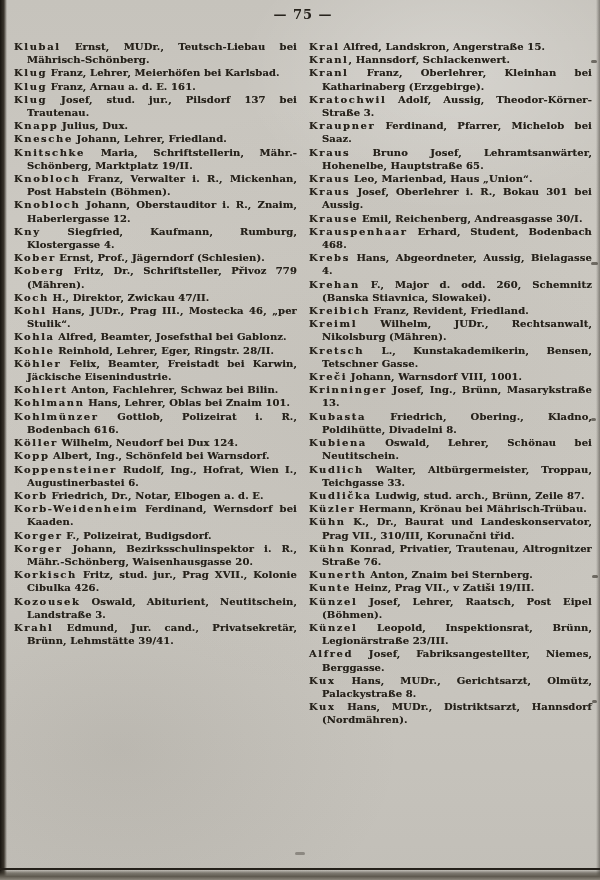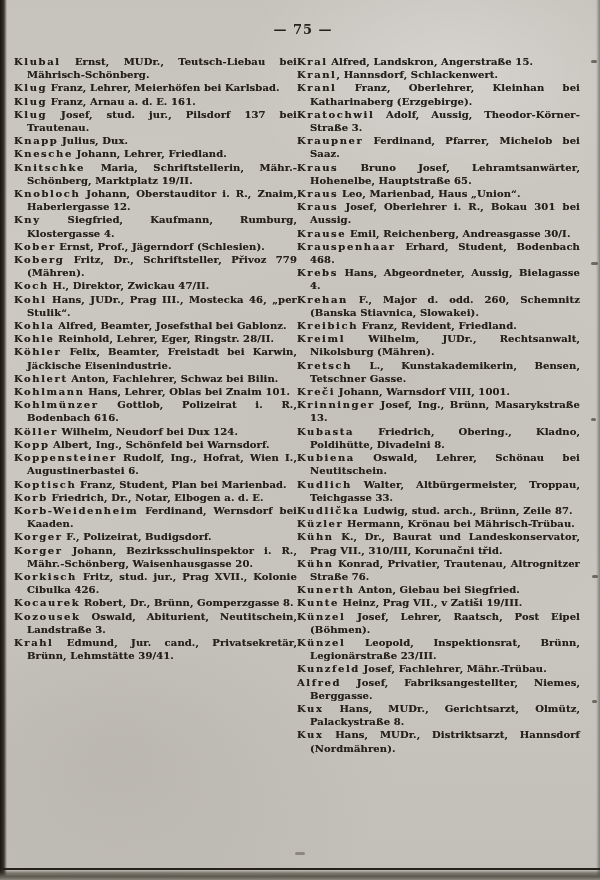--- a/index.html
+++ b/index.html
@@ -30,32 +30,32 @@
     background: linear-gradient(270deg, rgba(40,36,30,0.45), rgba(40,36,30,0) 100%);
   }
   .smudge { position: absolute; background: #3c372f; border-radius: 2px; opacity: 0.65; }
   .s1 { right: 3px; top: 60px;  width: 6px; height: 3px; }
   .s2 { right: 2px; top: 262px; width: 7px; height: 3px; }
   .s3 { right: 4px; top: 418px; width: 5px; height: 3px; }
   .s4 { right: 2px; top: 575px; width: 6px; height: 3px; }
   .s5 { right: 3px; top: 700px; width: 5px; height: 3px; }
   .s6 { left: 295px; top: 852px; width: 10px; height: 3px; opacity: .4; }
 
-  .page { position: relative; width: 600px; height: 880px; padding: 22px 8px 16px 14px; }
+  .page { position: relative; width: 600px; height: 880px; padding: 7px 8px 16px 14px; }
 
   .page-number {
     text-align: center;
     font-weight: bold;
     font-size: 13px;
     letter-spacing: 1px;
     margin-bottom: 18px;
     color: #26221c;
   }
 
-  .columns { display: flex; gap: 0; }
+  .columns { display: flex; gap: 12px; }
   .col { width: 283px; }
 
   .entry {
     font-size: 10px;
     line-height: 13.2px;
     font-weight: bold;
     text-align: justify;
     padding-left: 13px;
     text-indent: -13px;
     color: #26221b;
@@ -89,20 +89,21 @@
   <p class="entry"><span class="surname">Klug</span><span class="rest"> Franz, Arnau a. d. E. 161.</span></p>
 
   <p class="entry"><span class="surname">Klug</span><span class="rest"> Josef, stud. jur., Pilsdorf 137 bei Trautenau.</span></p>
 
   <p class="entry"><span class="surname">Knapp</span><span class="rest"> Julius, Dux.</span></p>
 
   <p class="entry"><span class="surname">Knesche</span><span class="rest"> Johann, Lehrer, Friedland.</span></p>
 
   <p class="entry"><span class="surname">Knitschke</span><span class="rest"> Maria, Schriftstellerin, Mähr.-Schönberg, Marktplatz 19/II.</span></p>
 
+  <p class="entry"><span class="surname">Knobloch</span><span class="rest"> Franz, Verwalter i. R., Mickenhan, Post Habstein (Böhmen).</span></p>
 
   <p class="entry"><span class="surname">Knobloch</span><span class="rest"> Johann, Oberstauditor i. R., Znaim, Haberlergasse 12.</span></p>
 
   <p class="entry"><span class="surname">Kny</span><span class="rest"> Siegfried, Kaufmann, Rumburg, Klostergasse 4.</span></p>
 
   <p class="entry"><span class="surname">Kober</span><span class="rest"> Ernst, Prof., Jägerndorf (Schlesien).</span></p>
 
   <p class="entry"><span class="surname">Koberg</span><span class="rest"> Fritz, Dr., Schriftsteller, Přivoz 779 (Mähren).</span></p>
 
   <p class="entry"><span class="surname">Koch</span><span class="rest"> H., Direktor, Zwickau 47/II.</span></p>
@@ -120,35 +121,33 @@
   <p class="entry"><span class="surname">Kohlmann</span><span class="rest"> Hans, Lehrer, Oblas bei Znaim 101.</span></p>
 
   <p class="entry"><span class="surname">Kohlmünzer</span><span class="rest"> Gottlob, Polizeirat i. R., Bodenbach 616.</span></p>
 
   <p class="entry"><span class="surname">Köller</span><span class="rest"> Wilhelm, Neudorf bei Dux 124.</span></p>
 
   <p class="entry"><span class="surname">Kopp</span><span class="rest"> Albert, Ing., Schönfeld bei Warnsdorf.</span></p>
 
   <p class="entry"><span class="surname">Koppensteiner</span><span class="rest"> Rudolf, Ing., Hofrat, Wien I., Augustinerbastei 6.</span></p>
 
-  <p class="entry"><span class="surname">Koptisch</span><span class="rest"> Franz, Student, Plan bei Marienbad.</span></p>
 
   <p class="entry"><span class="surname">Korb</span><span class="rest"> Friedrich, Dr., Notar, Elbogen a. d. E.</span></p>
 
   <p class="entry"><span class="surname">Korb-Weidenheim</span><span class="rest"> Ferdinand, Wernsdorf bei Kaaden.</span></p>
 
   <p class="entry"><span class="surname">Korger</span><span class="rest"> F., Polizeirat, Budigsdorf.</span></p>
 
   <p class="entry"><span class="surname">Korger</span><span class="rest"> Johann, Bezirksschulinspektor i. R., Mähr.-Schönberg, Waisenhausgasse 20.</span></p>
 
 
   <p class="entry"><span class="surname">Korkisch</span><span class="rest"> Fritz, stud. jur., Prag XVII., Kolonie Cibulka 426.</span></p>
 
 
-  <p class="entry"><span class="surname">Kocaurek</span><span class="rest"> Robert, Dr., Brünn, Gomperzgasse 8.</span></p>
 
   <p class="entry"><span class="surname">Kozousek</span><span class="rest"> Oswald, Abiturient, Neutitschein, Landstraße 3.</span></p>
 
   <p class="entry"><span class="surname">Krahl</span><span class="rest"> Edmund, Jur. cand., Privatsekretär, Brünn, Lehmstätte 39/41.</span></p>
 </div>
     <div class="col" id="col-right">
   <p class="entry"><span class="surname">Kral</span><span class="rest"> Alfred, Landskron, Angerstraße 15.</span></p>
 
   <p class="entry"><span class="surname">Kranl</span><span class="rest">, Hannsdorf, Schlackenwert.</span></p>
 
@@ -189,29 +188,28 @@
   <p class="entry"><span class="surname">Kudlich</span><span class="rest"> Walter, Altbürgermeister, Troppau, Teichgasse 33.</span></p>
 
   <p class="entry"><span class="surname">Kudlička</span><span class="rest"> Ludwig, stud. arch., Brünn, Zeile 87.</span></p>
 
   <p class="entry"><span class="surname">Küzler</span><span class="rest"> Hermann, Krönau bei Mährisch-Trübau.</span></p>
 
   <p class="entry"><span class="surname">Kühn</span><span class="rest"> K., Dr., Baurat und Landeskonservator, Prag VII., 310/III, Korunačni třid.</span></p>
 
   <p class="entry"><span class="surname">Kühn</span><span class="rest"> Konrad, Privatier, Trautenau, Altrognitzer Straße 76.</span></p>
 
-  <p class="entry"><span class="surname">Kunerth</span><span class="rest"> Anton, Giebau bei Siegfried.</span></p>
+  <p class="entry"><span class="surname">Kunerth</span><span class="rest"> Anton, Znaim bei Sternberg.</span></p>
 
   <p class="entry"><span class="surname">Kunte</span><span class="rest"> Heinz, Prag VII., v Zatiši 19/III.</span></p>
 
   <p class="entry"><span class="surname">Künzel</span><span class="rest"> Josef, Lehrer, Raatsch, Post Eipel (Böhmen).</span></p>
 
   <p class="entry"><span class="surname">Künzel</span><span class="rest"> Leopold, Inspektionsrat, Brünn, Legionärstraße 23/III.</span></p>
 
-  <p class="entry"><span class="surname">Kunzfeld</span><span class="rest"> Josef, Fachlehrer, Mähr.-Trübau.</span></p>
 
   <p class="entry"><span class="surname">Alfred</span><span class="rest"> Josef, Fabriksangestellter, Niemes, Berggasse.</span></p>
 
   <p class="entry"><span class="surname">Kux</span><span class="rest"> Hans, MUDr., Gerichtsarzt, Olmütz, Palackystraße 8.</span></p>
 
   <p class="entry"><span class="surname">Kux</span><span class="rest"> Hans, MUDr., Distriktsarzt, Hannsdorf (Nordmähren).</span></p>
 </div>
   </div>
 </div>
 

